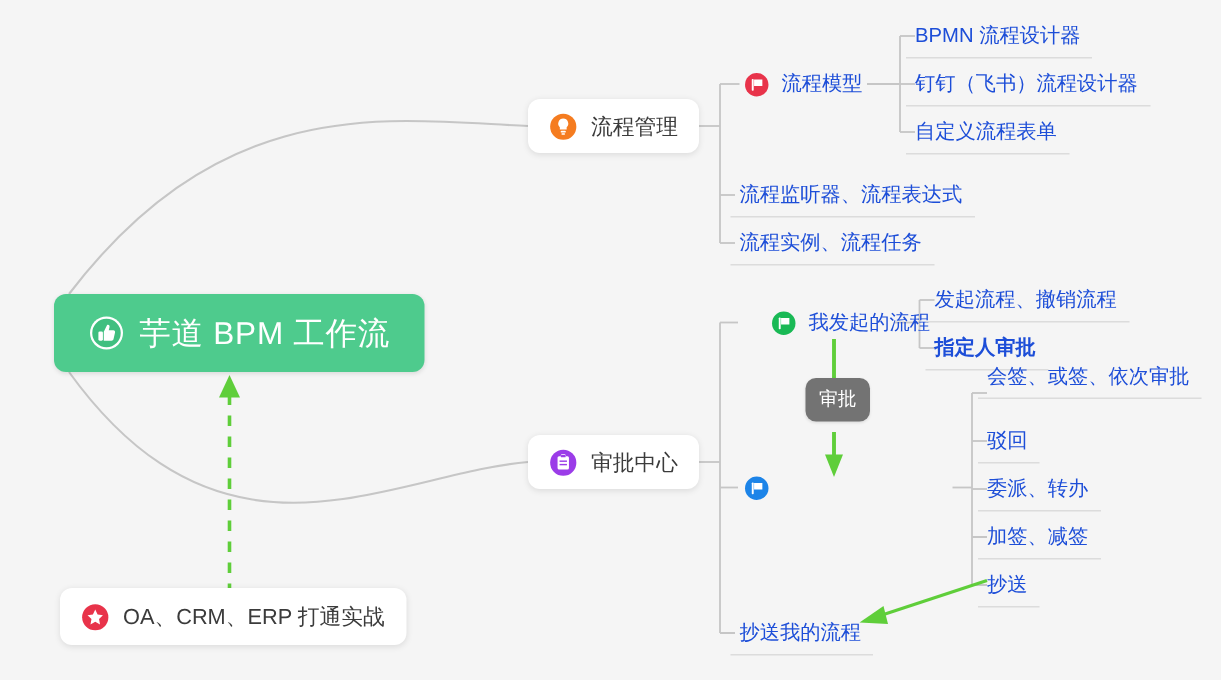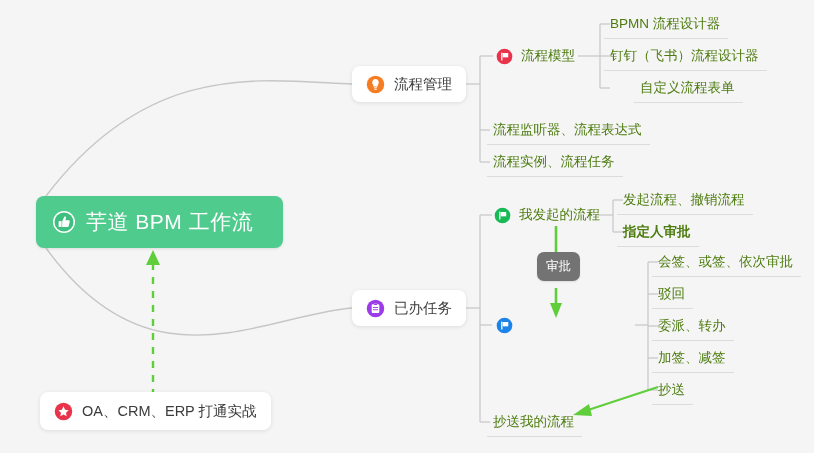--- a/index.html
+++ b/index.html
@@ -37,20 +37,21 @@
     top: 196px;
     width: 247px;
     height: 52px;
     background: #4ECB8D;
     border-radius: 8px;
     display: flex;
     align-items: center;
     padding: 0 16px;
     box-sizing: border-box;
     box-shadow: 0 1px 3px rgba(0,0,0,0.10);
+    justify-content: center;
   }
   .root-label {
     color: #ffffff;
     font-size: 21px;
     letter-spacing: 0.5px;
     margin-left: 10px;
     white-space: nowrap;
   }
 
   
@@ -79,21 +80,21 @@
     display: flex;
     align-items: center;
     height: 30px;
     padding: 0 8px 0 6px;
     box-sizing: border-box;
     border-bottom: 1px solid #dcdcdc;
     white-space: nowrap;
   }
   .leaf-label {
     font-size: 13.5px;
-    color: #4d7c0f;
+    color: #1d4ed8;
     white-space: nowrap;
   }
   .leaf-node .leaf-label.with-icon {
     margin-left: 8px;
   }
 
   
   .tag-badge {
     position: absolute;
     background: #737373;
@@ -207,21 +208,21 @@
     </span>
     <span class="leaf-label with-icon">流程模型</span>
   </div>
 
   <div class="leaf-node" style="left:604px; top:9px;">
     <span class="leaf-label">BPMN 流程设计器</span>
   </div>
   <div class="leaf-node" style="left:604px; top:41px;">
     <span class="leaf-label">钉钉（飞书）流程设计器</span>
   </div>
-  <div class="leaf-node" style="left:634px; top:73px;">
+  <div class="leaf-node" style="left:604px; top:73px;">
     <span class="leaf-label">自定义流程表单</span>
   </div>
 
   <div class="leaf-node" style="left:487px; top:115px;">
     <span class="leaf-label">流程监听器、流程表达式</span>
   </div>
   <div class="leaf-node" style="left:487px; top:147px;">
     <span class="leaf-label">流程实例、流程任务</span>
   </div>
 
@@ -229,24 +230,24 @@
     <span class="icon">
       <svg width="19" height="19" viewBox="0 0 20 20">
         <circle cx="10" cy="10" r="9.2" fill="#9B3CE8"></circle>
         <rect x="6.0" y="5.4" width="8.0" height="9.3" rx="1.1" fill="#ffffff"></rect>
         <rect x="8.3" y="4.1" width="3.4" height="2.2" rx="0.8" fill="#ffffff"></rect>
         <rect x="8.3" y="4.5" width="3.4" height="1.7" rx="0.6" fill="#9B3CE8"></rect>
         <rect x="7.4" y="8.4" width="5.2" height="1.0" fill="#9B3CE8"></rect>
         <rect x="7.4" y="10.8" width="5.2" height="1.0" fill="#9B3CE8"></rect>
       </svg>
     </span>
-    <span class="card-label">已办任务</span>
-  </div>
-
-  <div class="leaf-node" style="left:488px; top:200px; border-bottom:none;">
+    <span class="card-label">审批中心</span>
+  </div>
+
+  <div class="leaf-node" style="left:508px; top:200px; border-bottom:none;">
     <span class="icon">
       <svg width="17" height="17" viewBox="0 0 20 20">
         <circle cx="10" cy="10" r="9.2" fill="#19B955"></circle>
         <rect x="6.1" y="5.4" width="1.5" height="9.4" rx="0.6" fill="#ffffff"></rect>
         <path d="M7.9 5.9 L14.4 5.9 L14.4 11.0 L7.9 11.0 Z" fill="#ffffff"></path>
       </svg>
     </span>
     <span class="leaf-label with-icon">我发起的流程</span>
   </div>
 
@@ -260,21 +261,21 @@
   <div class="leaf-node" style="left:490px; top:310px; border-bottom:none;">
     <span class="icon">
       <svg width="17" height="17" viewBox="0 0 20 20">
         <circle cx="10" cy="10" r="9.2" fill="#1C84E8"></circle>
         <rect x="6.1" y="5.4" width="1.5" height="9.4" rx="0.6" fill="#ffffff"></rect>
         <path d="M7.9 5.9 L14.4 5.9 L14.4 11.0 L7.9 11.0 Z" fill="#ffffff"></path>
       </svg>
     </span>
   </div>
 
-  <div class="leaf-node" style="left:652px; top:247px;">
+  <div class="leaf-node" style="left:652px; top:236px;">
     <span class="leaf-label">会签、或签、依次审批</span>
   </div>
   <div class="leaf-node" style="left:652px; top:279px;">
     <span class="leaf-label">驳回</span>
   </div>
   <div class="leaf-node" style="left:652px; top:311px;">
     <span class="leaf-label">委派、转办</span>
   </div>
   <div class="leaf-node" style="left:652px; top:343px;">
     <span class="leaf-label">加签、减签</span>

